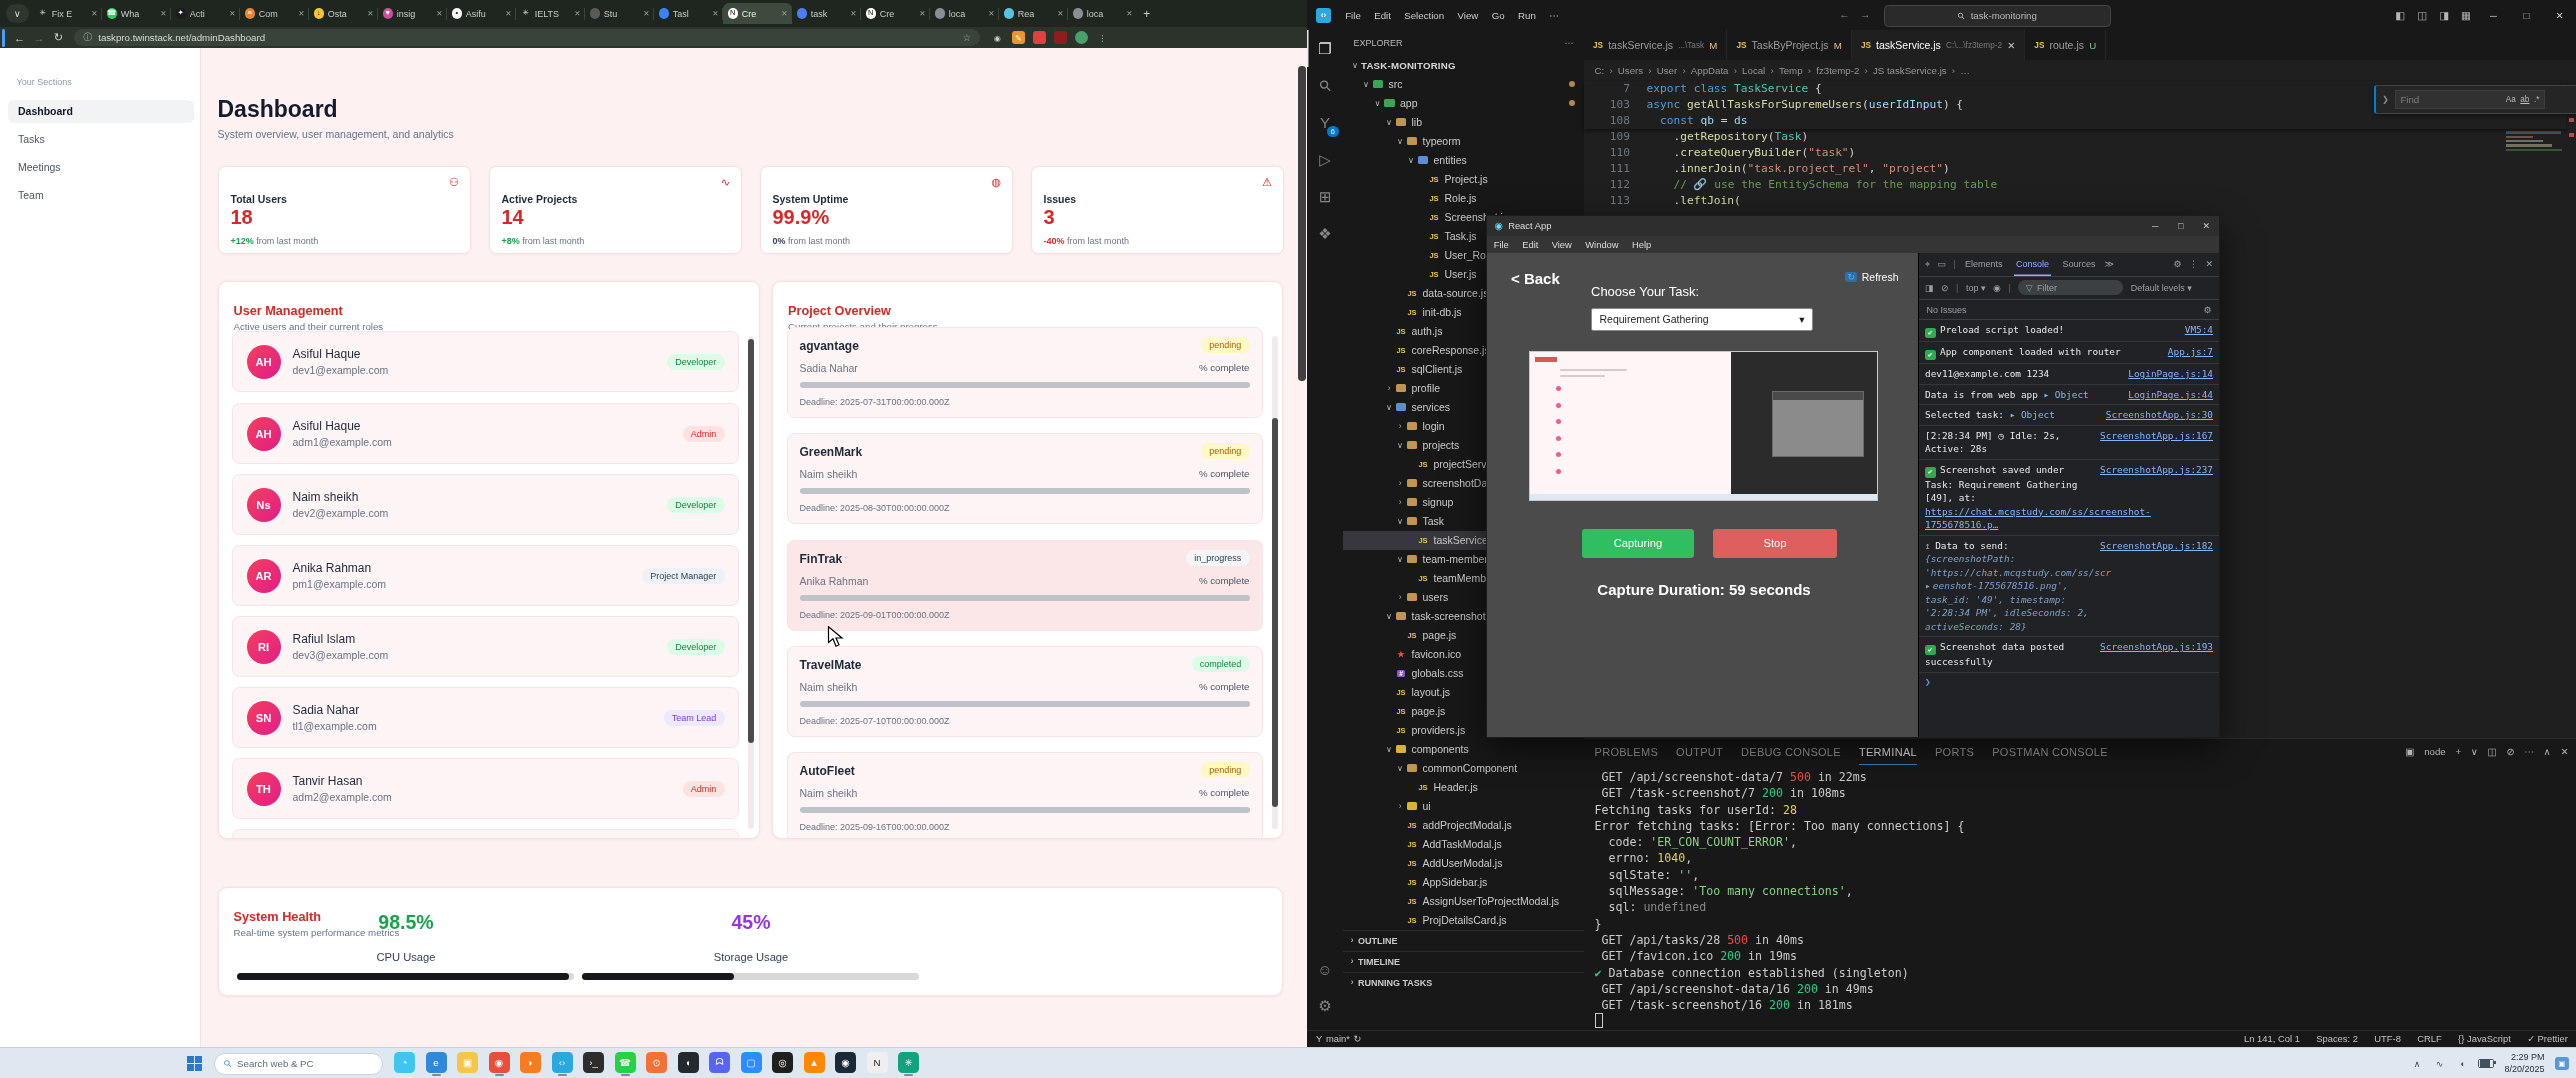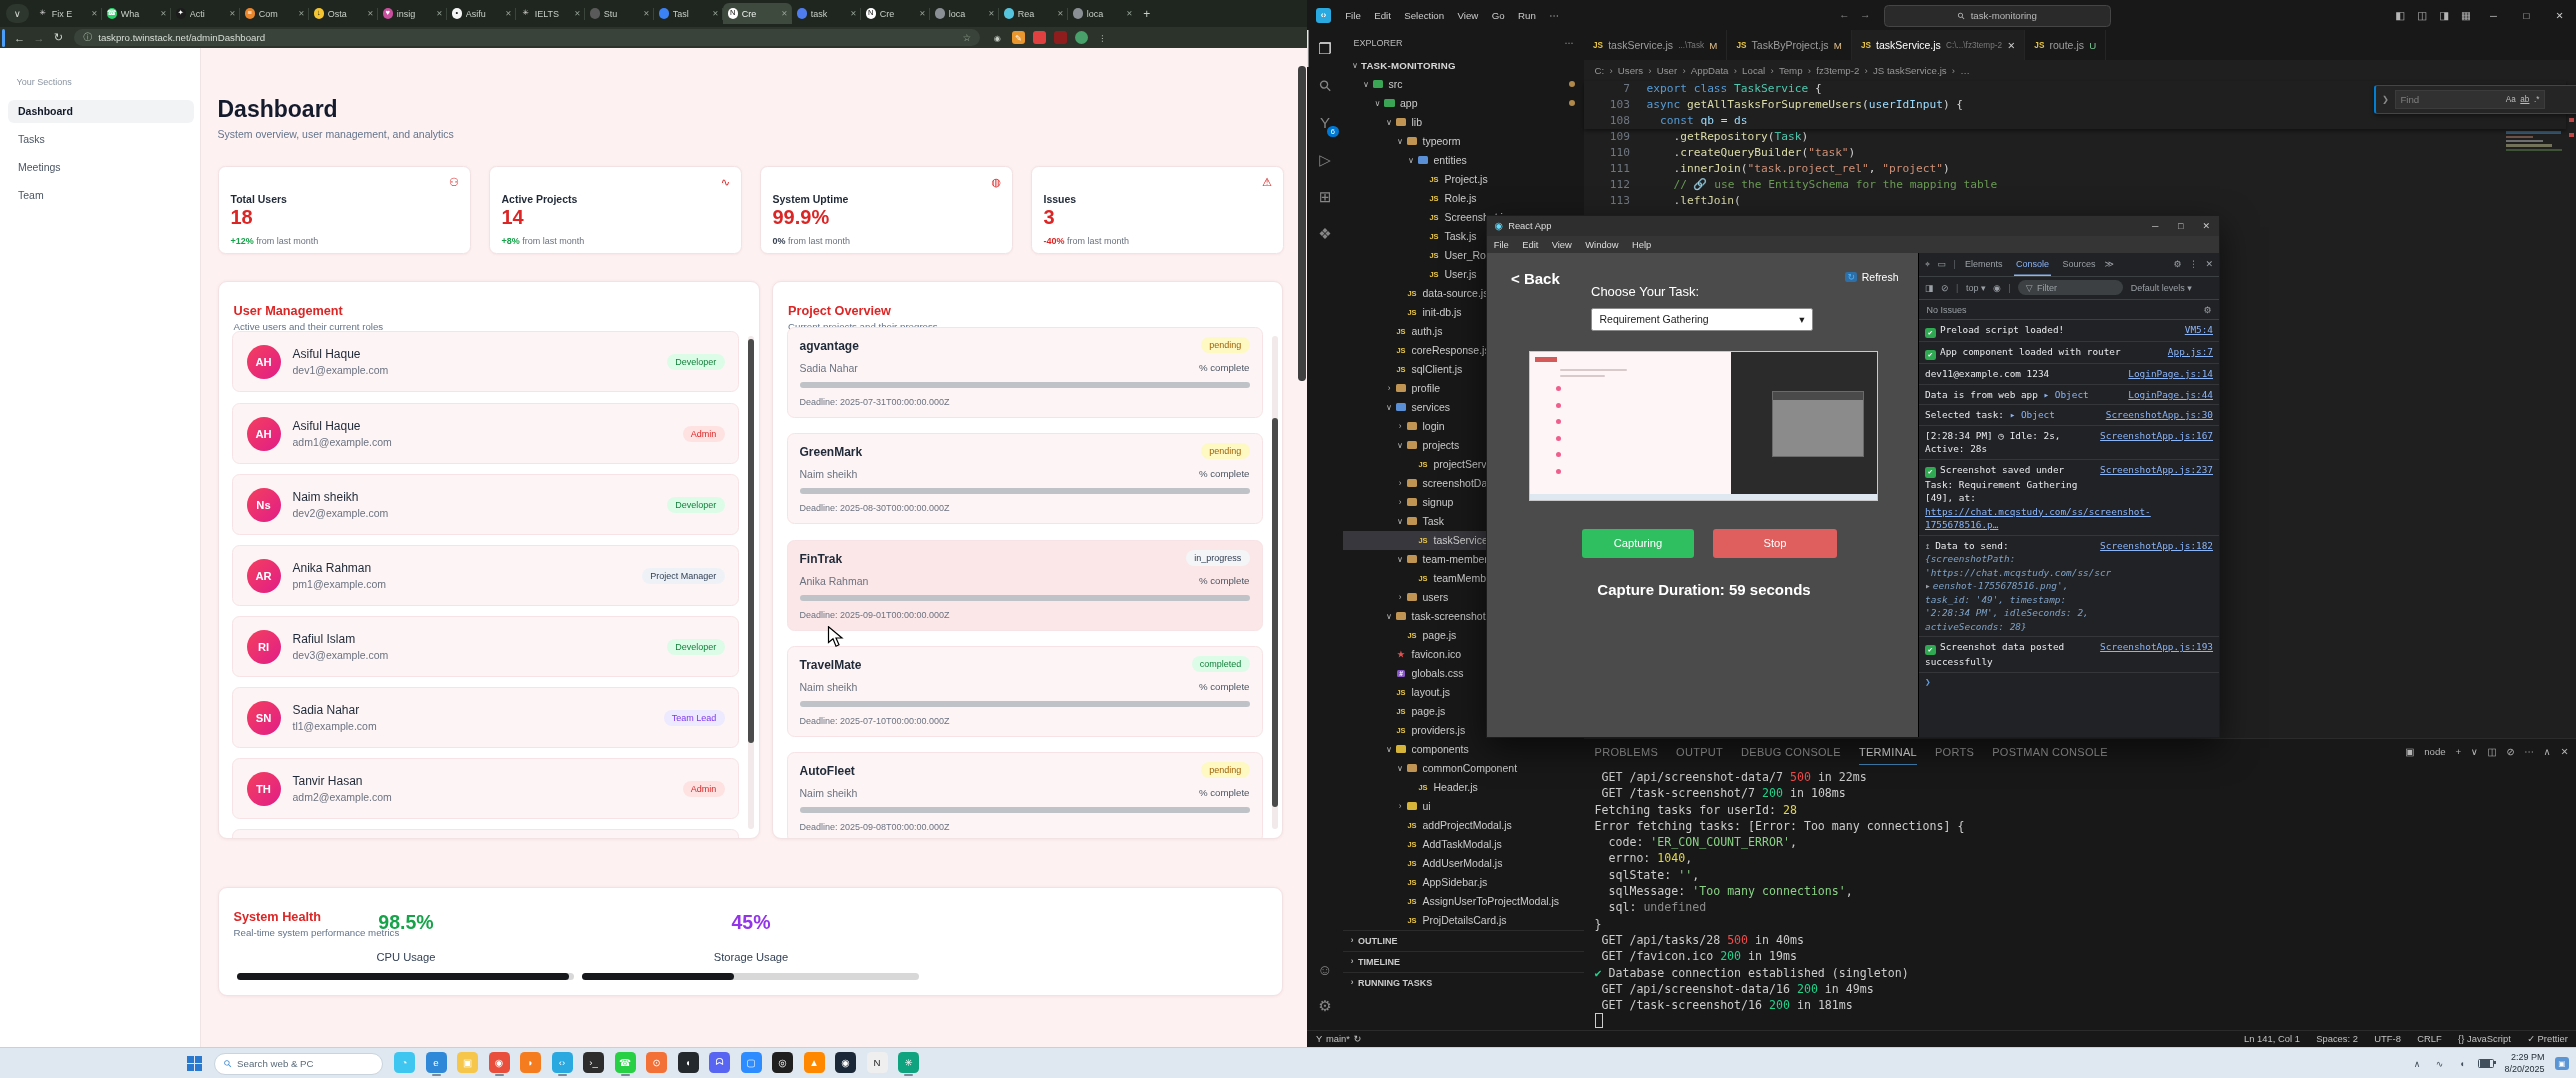--- a/index.html
+++ b/index.html
@@ -459,21 +459,21 @@
                 <div class="ppct">% complete</div>
                 <div class="pbar"></div>
                 <div class="pdead">Deadline: 2025-07-10T00:00:00.000Z</div>
               </div>
               <div class="pcard" style="top: 470px;">
                 <div class="pname">AutoFleet</div>
                 <span class="badge pbadge b-pending">pending</span>
                 <div class="pown">Naim sheikh</div>
                 <div class="ppct">% complete</div>
                 <div class="pbar"></div>
-                <div class="pdead">Deadline: 2025-09-08T00:00:00.000Z</div>
+                <div class="pdead">Deadline: 2025-09-16T00:00:00.000Z</div>
               </div>
             </div>
           <div class="lscroll">
               <div class="lthumb" style="top:82px;height:389px;"></div>
             </div>
         </section>
 
         <section class="panel" id="sh">
           <div class="phead">
             <div class="ptitle">System Health</div>

